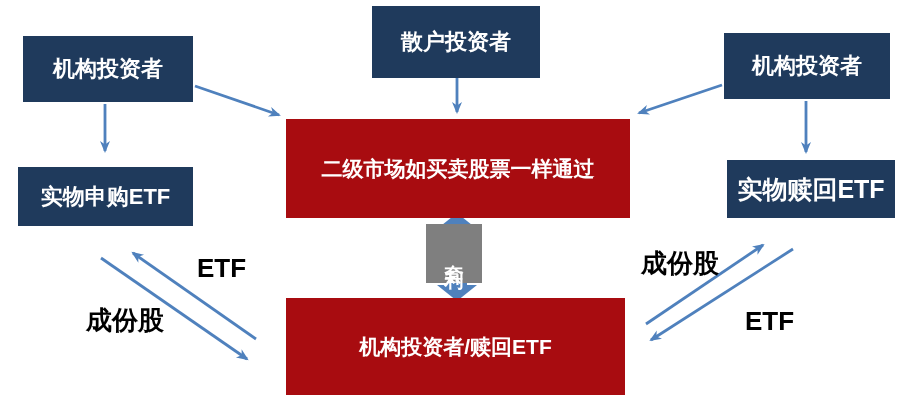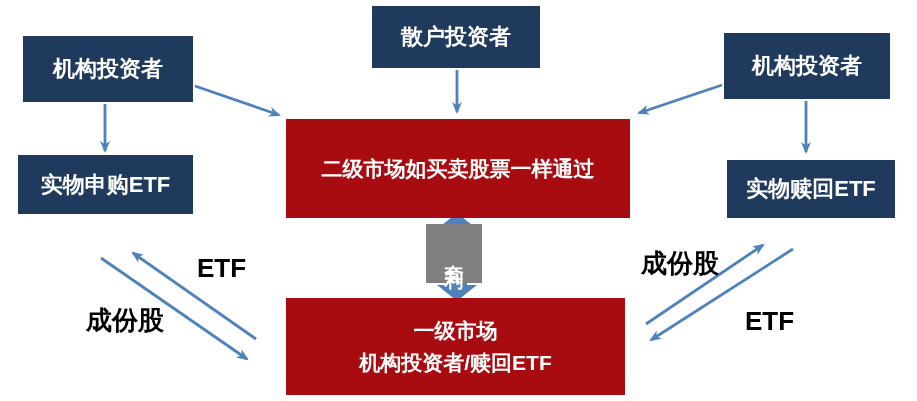--- a/index.html
+++ b/index.html
@@ -21,24 +21,24 @@
   .diamond{fill:var(--arrow-blue);}
   .node{
     position:absolute;display:flex;align-items:center;justify-content:center;
     color:var(--box-text-white);font-weight:bold;text-align:center;
     box-sizing:border-box;
   }
   .navy{background:var(--box-navy);}
   .red{background:var(--box-red);}
   .gray{background:var(--box-gray);}
   .node-inst-left   {left:23px;  top:36px;  width:170px; height:66px; font-size:22px;}
-  .node-retail      {left:372px; top:6px;   width:168px; height:62px; font-size:22px;}
+  .node-retail      {left:372px; top:6px;   width:168px; height:72px; font-size:22px;}
   .node-inst-right  {left:724px; top:33px;  width:166px; height:66px; font-size:22px;}
-  .node-sub-left    {left:18px;  top:155px; width:175px; height:59px; font-size:22px;}
-  .node-redeem-right{left:727px; top:160px; width:168px; height:58px; font-size:22px;}
+  .node-sub-left    {left:18px;  top:167px; width:175px; height:59px; font-size:22px;}
+  .node-redeem-right{left:727px; top:160px; width:168px; height:58px; font-size:25px;}
   .node-secondary   {left:286px; top:119px; width:344px; height:99px; font-size:21px; line-height:1.5; flex-direction:column;}
   .node-primary     {left:286px; top:298px; width:339px; height:97px; font-size:21px; line-height:1.5; flex-direction:column;}
   .node-arb{
     left:426px; top:224px; width:56px; height:59px; font-size:19px;
     writing-mode:vertical-rl; text-orientation:upright; letter-spacing:4px;
   }
   .edge-label{
     position:absolute;font-weight:bold;color:var(--edge-label-black);font-size:26px;
   }
   .lbl-etf-left {left:197px; top:253px;}
@@ -99,21 +99,20 @@
 
   <div class="node red node-secondary">
     <span>二级市场如买卖股票一样通过</span>
   </div>
 
   <div class="node gray node-arb">
     <span>套利</span>
   </div>
 
   <div class="node red node-primary">
-    <span>一级市场</span>
     <span>机构投资者/赎回ETF</span>
   </div>
 
   <div class="edge-label lbl-etf-left">ETF</div>
   <div class="edge-label lbl-cfg-left">成份股</div>
   <div class="edge-label lbl-cfg-right">成份股</div>
   <div class="edge-label lbl-etf-right">ETF</div>
 
 </div>
 

